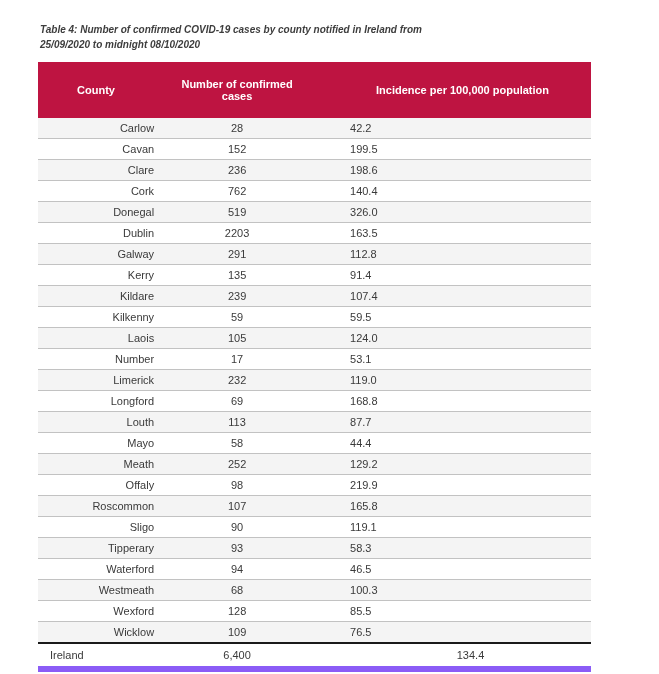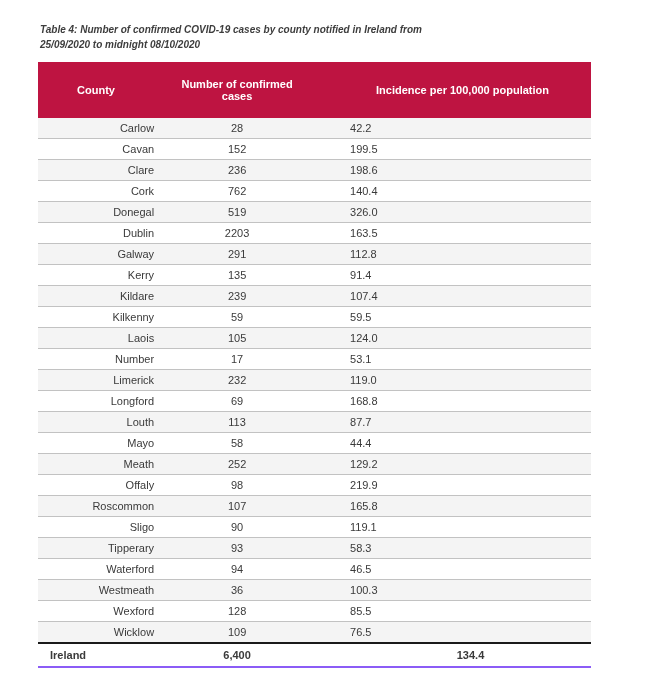--- a/index.html
+++ b/index.html
@@ -57,23 +57,23 @@
   tbody tr:first-child td { border-top: none; }
   tbody tr:nth-child(odd) td { background: #f4f4f4; }
   td.cell-county {
     text-align: right;
     padding-left: 12px;
   }
   td.cell-cases { text-align: center; }
   td.cell-incidence { text-align: left; padding-left: 30px; }
   tfoot td {
     height: 22px;
-    font-weight: bold;
+    font-weight: normal;
     border-top: 2px solid #1a1a1a;
-    border-bottom: 2px solid #8b5cf6;
+    border-bottom: 6px solid #8b5cf6;
     padding: 0;
     vertical-align: middle;
   }
   tfoot td.cell-county { text-align: left; padding-left: 12px; }
   tfoot td.cell-cases { text-align: center; }
   tfoot td.cell-incidence { text-align: center; padding-left: 30px; }
 </style>
 </head>
 <body>
 
@@ -203,21 +203,21 @@
           <td class="cell-cases">93</td>
           <td class="cell-incidence">58.3</td>
         </tr>
         <tr>
           <td class="cell-county">Waterford</td>
           <td class="cell-cases">94</td>
           <td class="cell-incidence">46.5</td>
         </tr>
         <tr>
           <td class="cell-county">Westmeath</td>
-          <td class="cell-cases">36</td>
+          <td class="cell-cases">68</td>
           <td class="cell-incidence">100.3</td>
         </tr>
         <tr>
           <td class="cell-county">Wexford</td>
           <td class="cell-cases">128</td>
           <td class="cell-incidence">85.5</td>
         </tr>
         <tr>
           <td class="cell-county">Wicklow</td>
           <td class="cell-cases">109</td>

